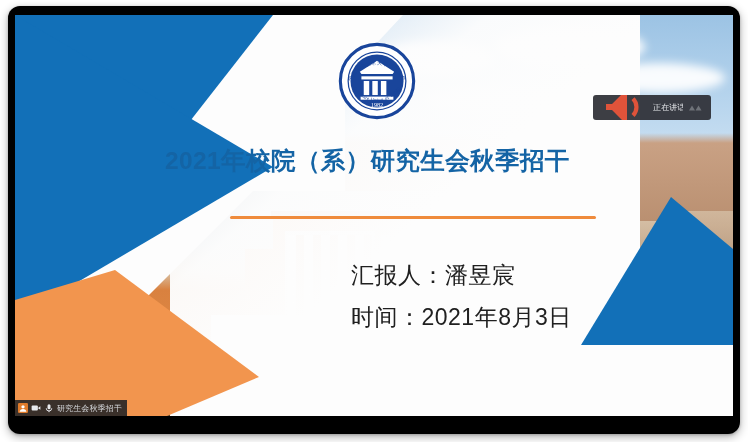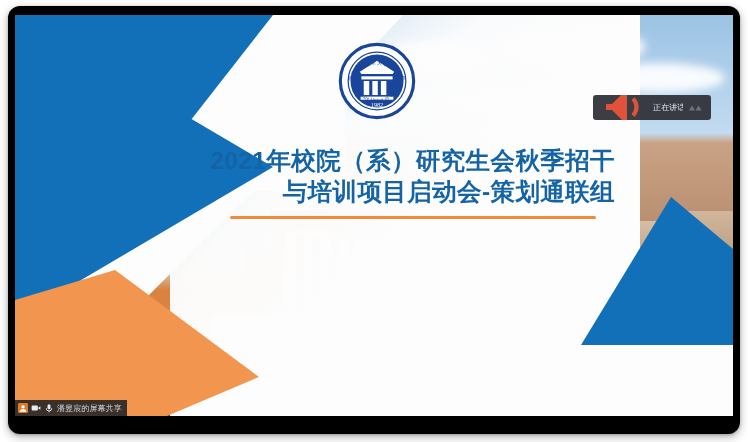--- a/index.html
+++ b/index.html
@@ -199,21 +199,21 @@
     width: 78px;
     height: 78px;
   }
 
   
   #title-block {
     position: absolute;
     left: 150px;
     top: 130px;
     width: 450px;
-    text-align: right;
+    text-align: left;
   }
   .title-line {
     color: #1464a5;
     font-size: 24.5px;
     font-weight: bold;
     line-height: 31px;
     letter-spacing: 0.4px;
     white-space: nowrap;
   }
   #title-rule {
@@ -388,42 +388,45 @@
             <textPath href="#arcTopReal" startOffset="50%" text-anchor="middle">中国科学技术大学研究生会</textPath>
           </text>
           <text font-family="'Liberation Serif',serif" font-size="6" fill="#19459b" letter-spacing="0.5">
             <textPath href="#arcBot" startOffset="50%" text-anchor="middle">Graduate Union of USTC</textPath>
           </text>
         </svg>
       </div>
 
       <div id="title-block">
         <div class="title-line">2021年校院（系）研究生会秋季招干</div>
-        <div class="title-line">与培训项目启动会-策划通联组</div>
       </div>
       <div id="title-rule"></div>
 
+      <div id="meta-block">
+        <div>汇报人：潘昱宸</div>
+        <div>时间：2021年8月3日</div>
+      </div>
 
 
       <div id="share-badge">
         <svg class="mini" viewBox="0 0 16 16">
           <rect width="16" height="16" rx="2" fill="#e07b2a"></rect>
           <circle cx="8" cy="6" r="2.6" fill="#ffffff"></circle>
           <path d="M2.6 14c0-3 2.6-4.6 5.4-4.6S13.4 11 13.4 14z" fill="#ffffff"></path>
         </svg>
         <svg class="mini" viewBox="0 0 16 16">
           <rect x="1" y="4" width="10" height="8" rx="1.6" fill="#e8eaee"></rect>
           <path d="M11.6 7.4 L15 5.2 v5.6 L11.6 8.6 Z" fill="#e8eaee"></path>
         </svg>
         <svg class="mini" viewBox="0 0 16 16">
           <rect x="5.6" y="2" width="4.8" height="8" rx="2.4" fill="#e8eaee"></rect>
           <path d="M3.6 8.4a4.4 4.4 0 0 0 8.8 0" fill="none" stroke="#e8eaee" stroke-width="1.5"></path>
           <rect x="7.2" y="12.2" width="1.6" height="2.4" fill="#e8eaee"></rect>
         </svg>
-        <span>潘昱宸的屏幕共享</span>
+        <span>研究生会秋季招干</span>
       </div>
 
     </div>
 
     <div id="speaker-toast">
       <svg class="mini" viewBox="0 0 16 16">
         <path d="M9 2 L4 7 H2 v2 h2 l5 5 Z" fill="#e0533a"></path>
         <path d="M11 5.2a4 4 0 0 1 0 5.6" fill="none" stroke="#e0533a" stroke-width="1.4"></path>
       </svg>
       <span class="toast-text">正在讲话：潘昱宸</span>

